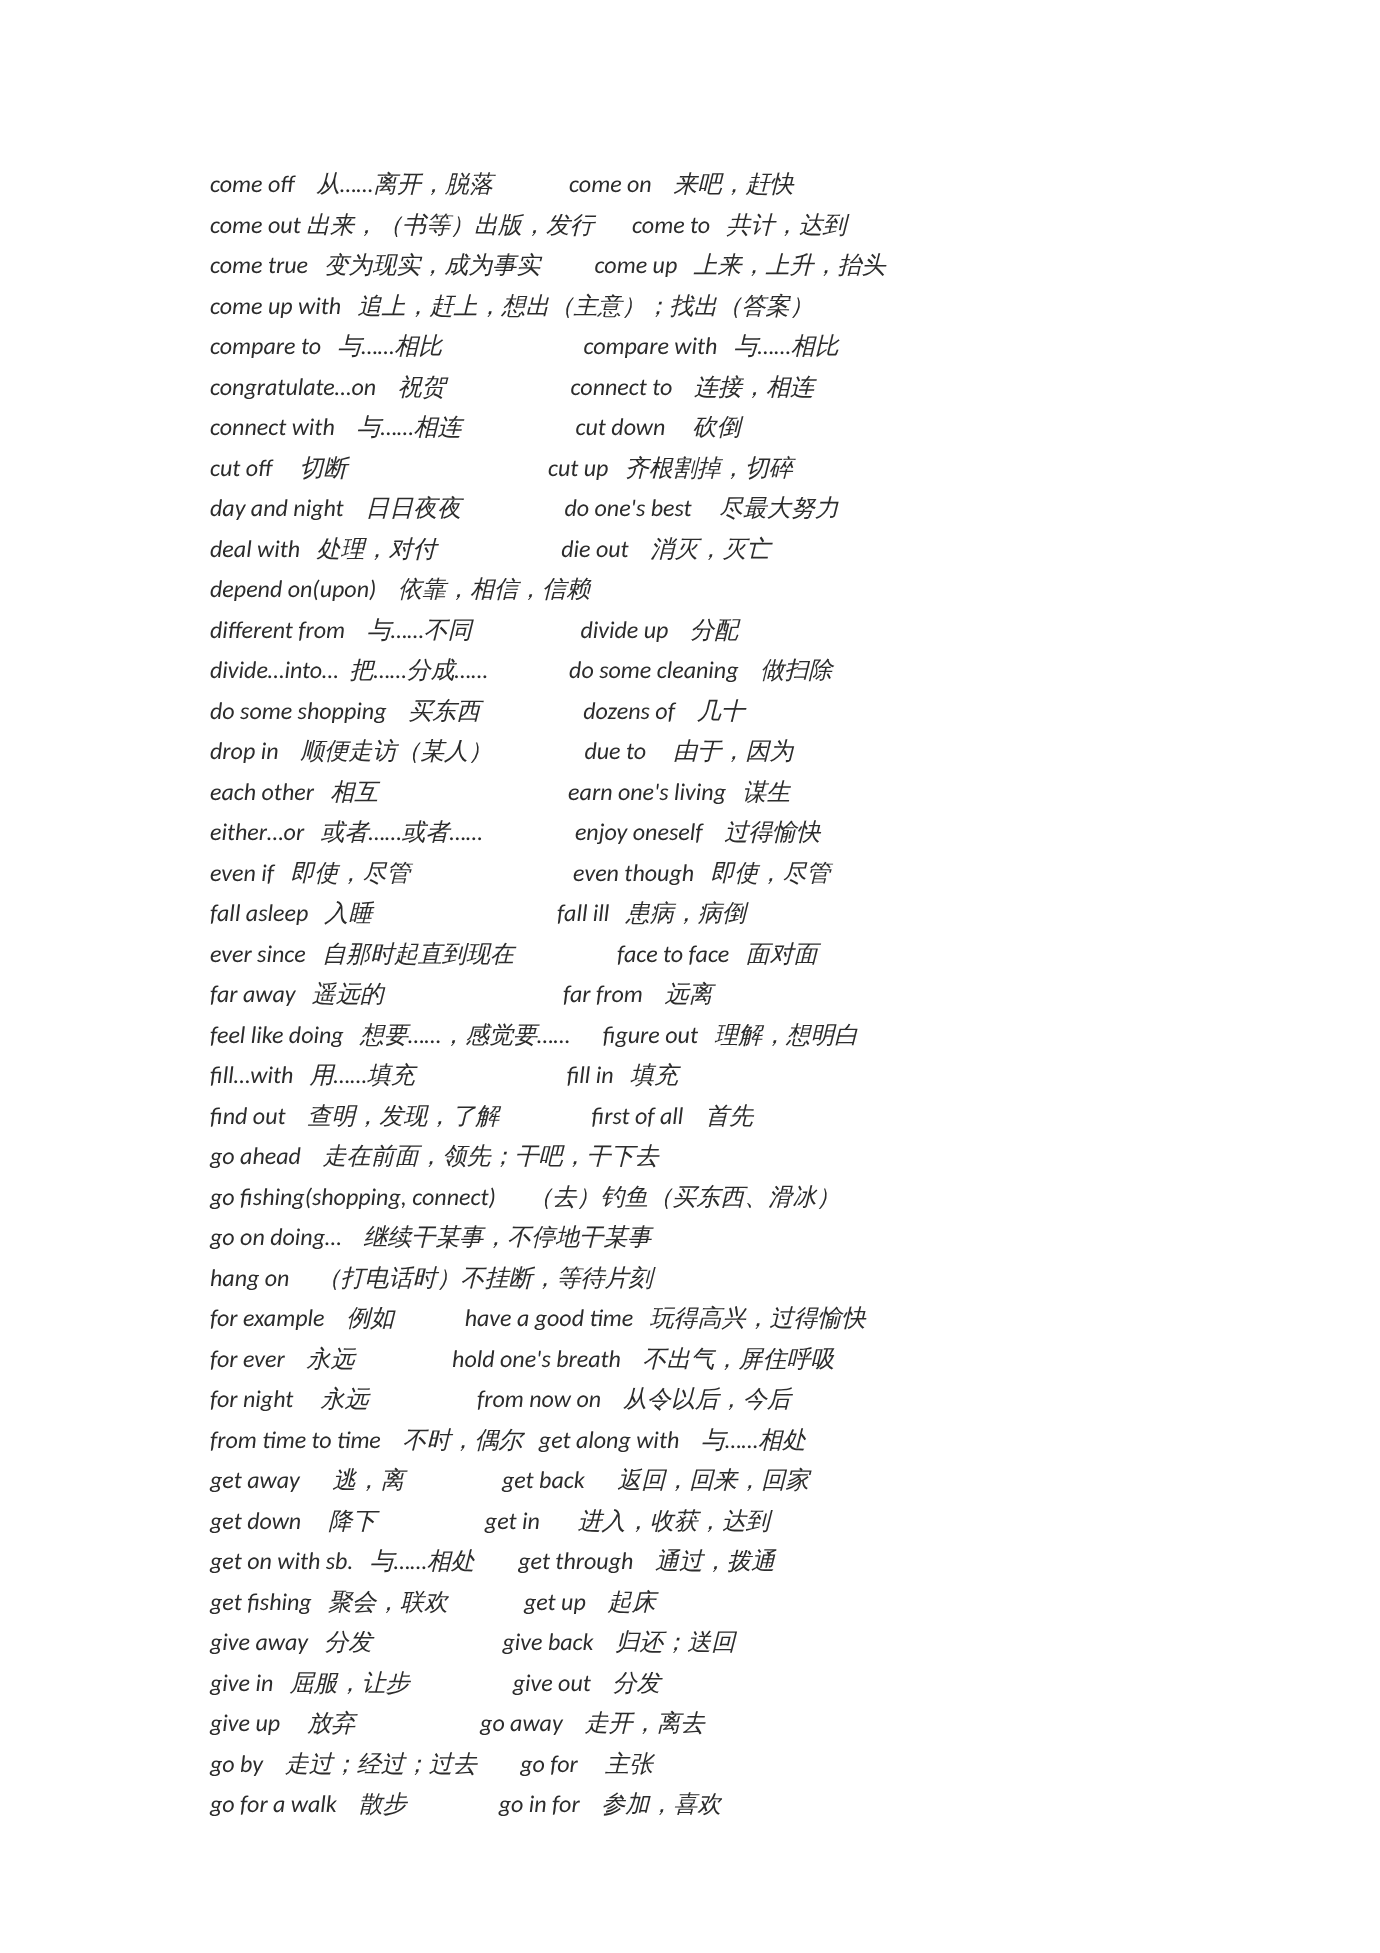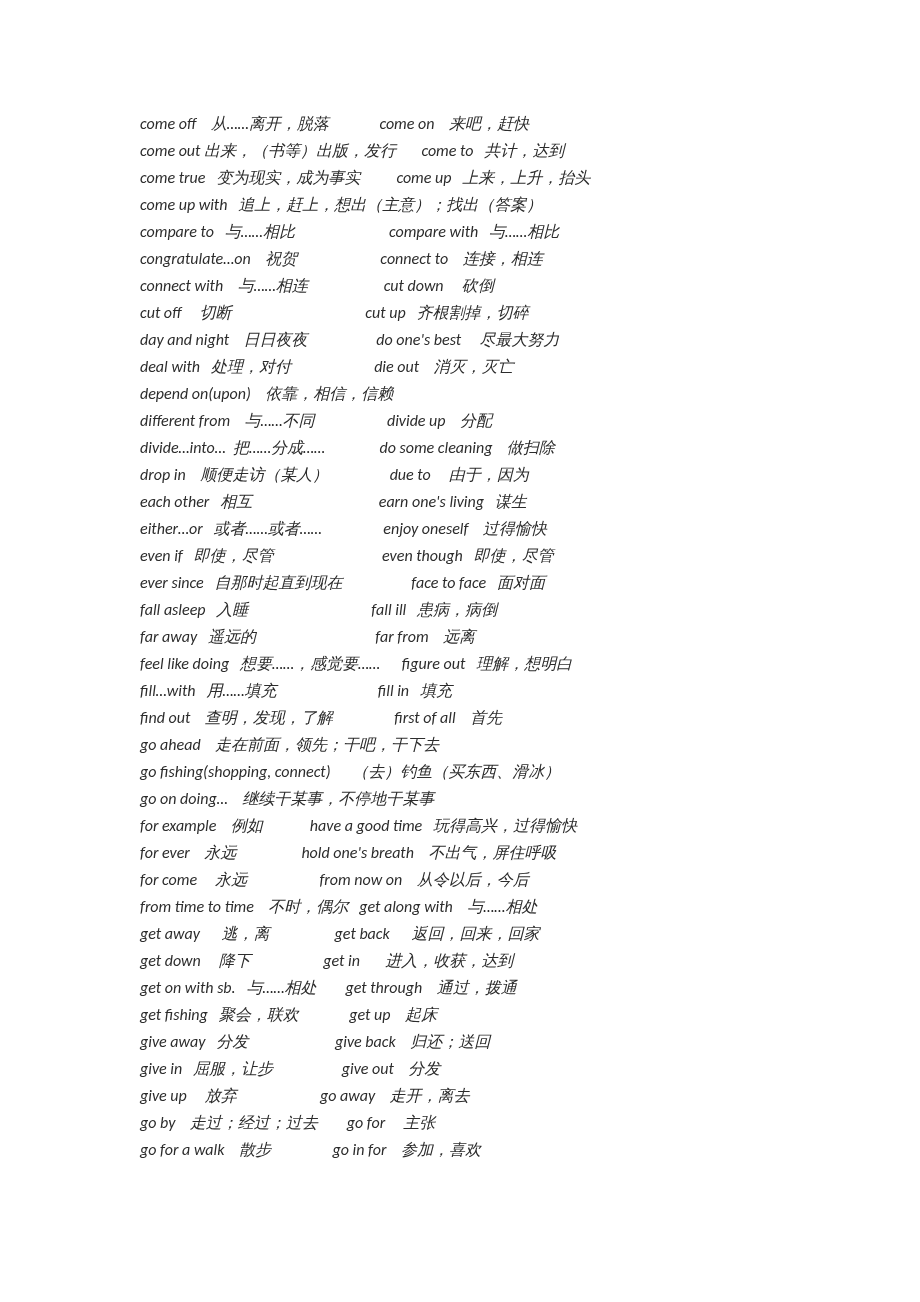--- a/index.html
+++ b/index.html
@@ -31,36 +31,38 @@
       <div class="row">come up with   追上，赶上，想出（主意）；找出（答案）</div>
       <div class="row">compare to   与……相比                          compare with   与……相比</div>
       <div class="row">congratulate…on    祝贺                       connect to    连接，相连</div>
       <div class="row">connect with    与……相连                     cut down     砍倒</div>
       <div class="row">cut off     切断                                     cut up   齐根割掉，切碎</div>
       <div class="row">day and night    日日夜夜                   do one's best     尽最大努力</div>
       <div class="row">deal with   处理，对付                       die out    消灭，灭亡</div>
       <div class="row">depend on(upon)    依靠，相信，信赖</div>
       <div class="row">different from    与……不同                    divide up    分配</div>
       <div class="row">divide…into…  把……分成……               do some cleaning    做扫除</div>
+      <div class="row">do some shopping    买东西                   dozens of    几十</div>
       <div class="row">drop in    顺便走访（某人）                 due to     由于，因为</div>
       <div class="row">each other   相互                                   earn one's living   谋生</div>
       <div class="row">either…or   或者……或者……                 enjoy oneself    过得愉快</div>
       <div class="row">even if   即使，尽管                              even though   即使，尽管</div>
+      <div class="row">fall asleep   入睡                                  fall ill   患病，病倒</div>
       <div class="row">ever since   自那时起直到现在                   face to face   面对面</div>
-      <div class="row">fall asleep   入睡                                  fall ill   患病，病倒</div>
       <div class="row">far away   遥远的                                 far from    远离</div>
       <div class="row">feel like doing   想要……，感觉要……      figure out   理解，想明白</div>
       <div class="row">fill…with   用……填充                            fill in   填充</div>
       <div class="row">find out    查明，发现，了解                 first of all    首先</div>
       <div class="row">go ahead    走在前面，领先；干吧，干下去</div>
       <div class="row">go fishing(shopping, connect)      （去）钓鱼（买东西、滑冰）</div>
       <div class="row">go on doing…    继续干某事，不停地干某事</div>
+      <div class="row">hang on     （打电话时）不挂断，等待片刻</div>
       <div class="row">for example    例如             have a good time   玩得高兴，过得愉快</div>
       <div class="row">for ever    永远                  hold one's breath    不出气，屏住呼吸</div>
-      <div class="row">for come     永远                    from now on    从令以后，今后</div>
+      <div class="row">for night     永远                    from now on    从令以后，今后</div>
       <div class="row">from time to time    不时，偶尔   get along with    与……相处</div>
       <div class="row">get away      逃，离                  get back      返回，回来，回家</div>
       <div class="row">get down     降下                    get in       进入，收获，达到</div>
       <div class="row">get on with sb.   与……相处        get through    通过，拨通</div>
       <div class="row">get fishing   聚会，联欢              get up    起床</div>
       <div class="row">give away   分发                        give back    归还；送回</div>
       <div class="row">give in   屈服，让步                   give out    分发</div>
       <div class="row">give up     放弃                       go away    走开，离去</div>
       <div class="row">go by    走过；经过；过去        go for     主张</div>
       <div class="row">go for a walk    散步                 go in for    参加，喜欢</div>

